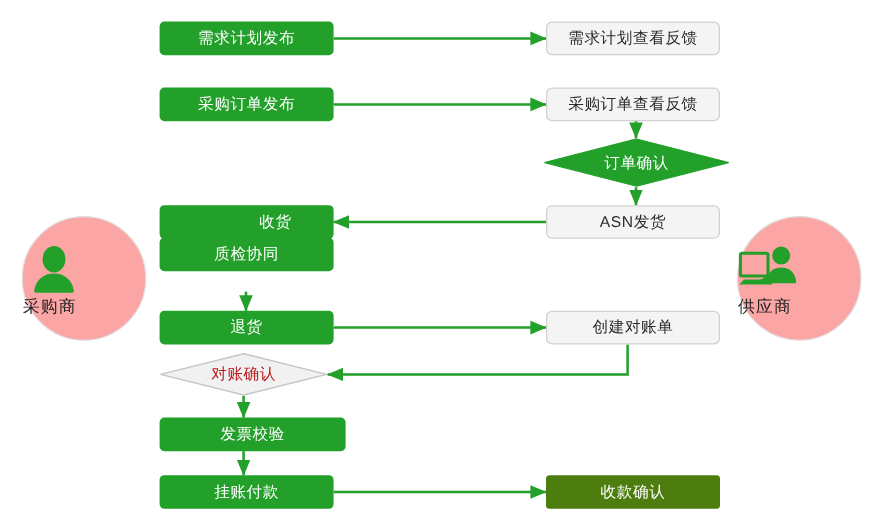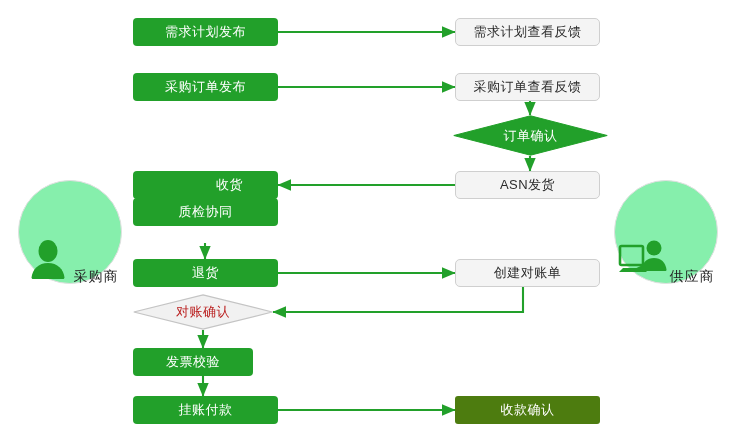--- a/index.html
+++ b/index.html
@@ -80,25 +80,25 @@
   }
   .diamond.green-d .dlabel { color: #ffffff; }
   .diamond.gray-d  .dlabel { color: #b91c1c; }
 
   
   .actor {
     position: absolute;
     width: 102px;
     height: 102px;
     border-radius: 50%;
-    background: #86efac;
+    background: #fca5a5;
     border: 1px solid #e0e0e0;
     display: flex;
-    flex-direction: row;
-    align-items: flex-end;
+    flex-direction: column;
+    align-items: flex-start;
     justify-content: center;
   }
   .actor .glyph {
     width: 52px;
     height: 44px;
     display: block;
     margin-bottom: 1px;
   }
   .actor .aname {
     font-size: 14px;
@@ -189,21 +189,21 @@
       </div>
       <div class="node gray" style="left: 455px; top: 259px; width: 145px; height: 28px;">
         <span>创建对账单</span>
       </div>
       <div class="diamond gray-d" style="left: 133px; top: 294px; width: 140px; height: 36px;">
         <svg class="dshape" viewBox="0 0 140 36" preserveAspectRatio="none">
           <polygon points="70,0.8 139.2,18 70,35.2 0.8,18" fill="#f1f1f1" stroke="#c4c4c4" stroke-width="1.2"></polygon>
         </svg>
         <span class="dlabel">对账确认</span>
       </div>
-      <div class="node green" style="left: 133px; top: 348px; width: 120px; height: 28px;">
+      <div class="node green" style="left: 133px; top: 348px; width: 155px; height: 28px;">
         <span>发票校验</span>
       </div>
       <div class="node green" style="left: 133px; top: 396px; width: 145px; height: 28px;">
         <span>挂账付款</span>
       </div>
       <div class="node red" style="left: 455px; top: 396px; width: 145px; height: 28px;">
         <span>收款确认</span>
       </div>
     </div>
 

